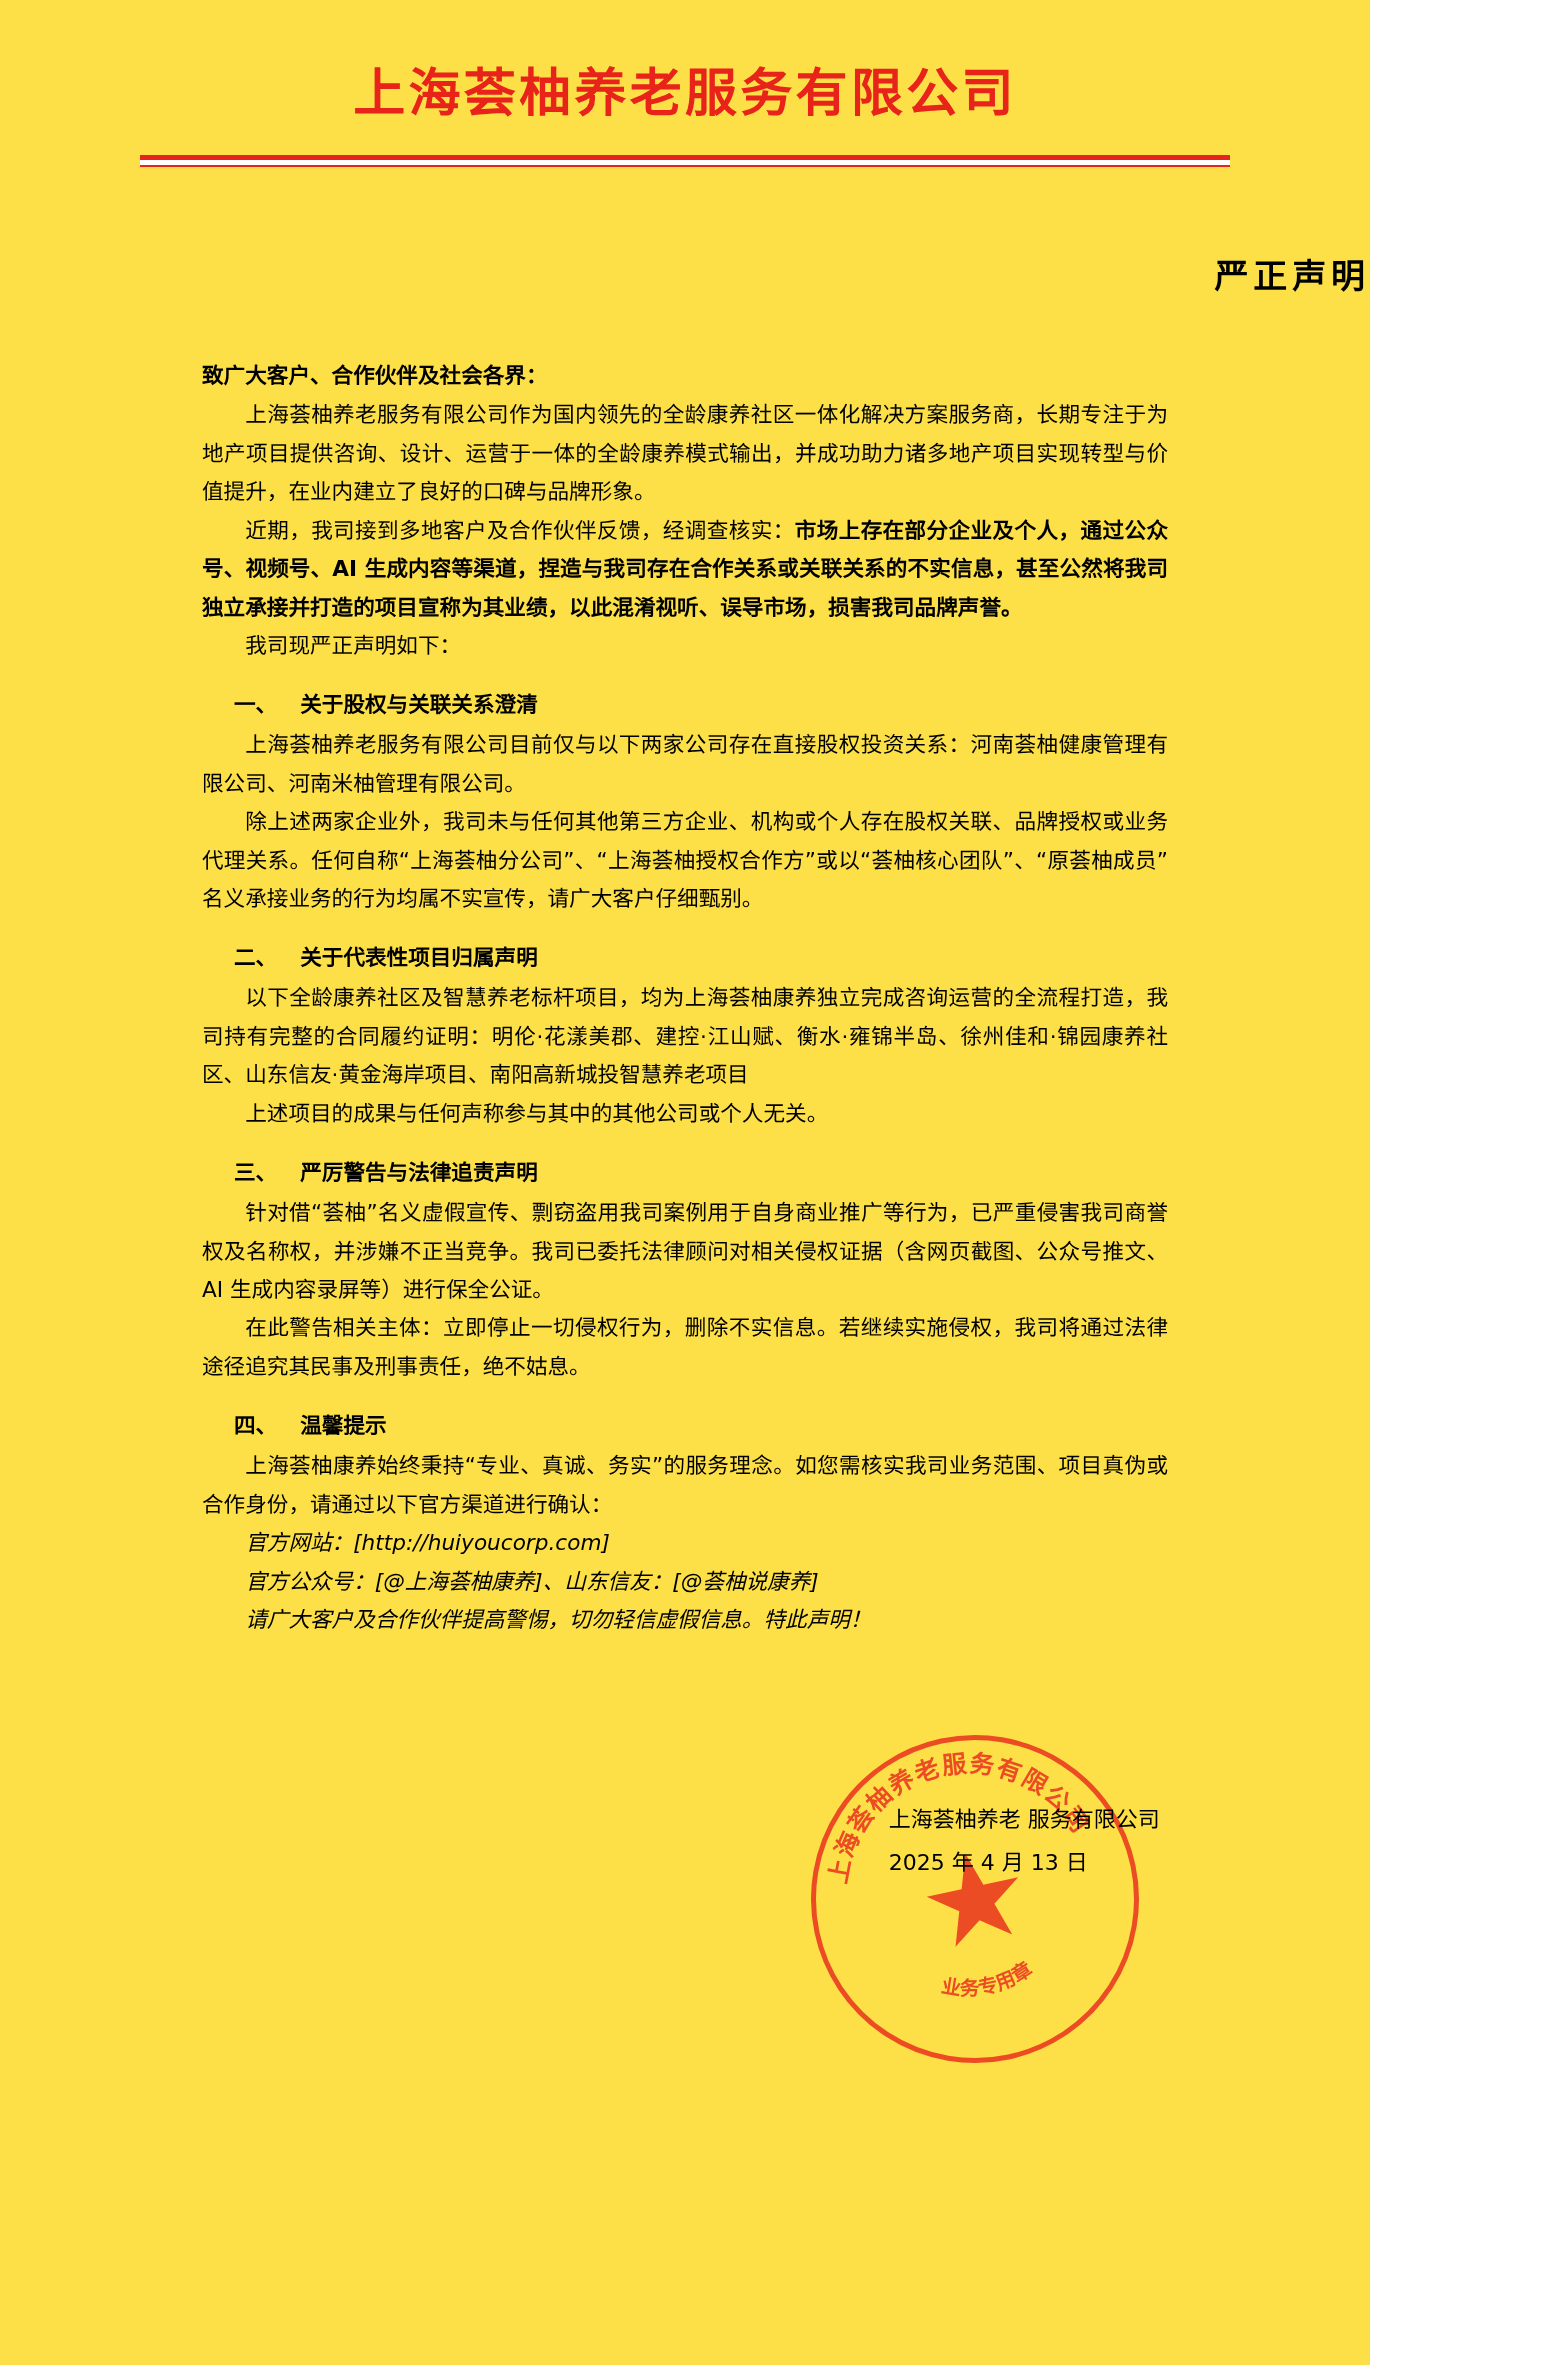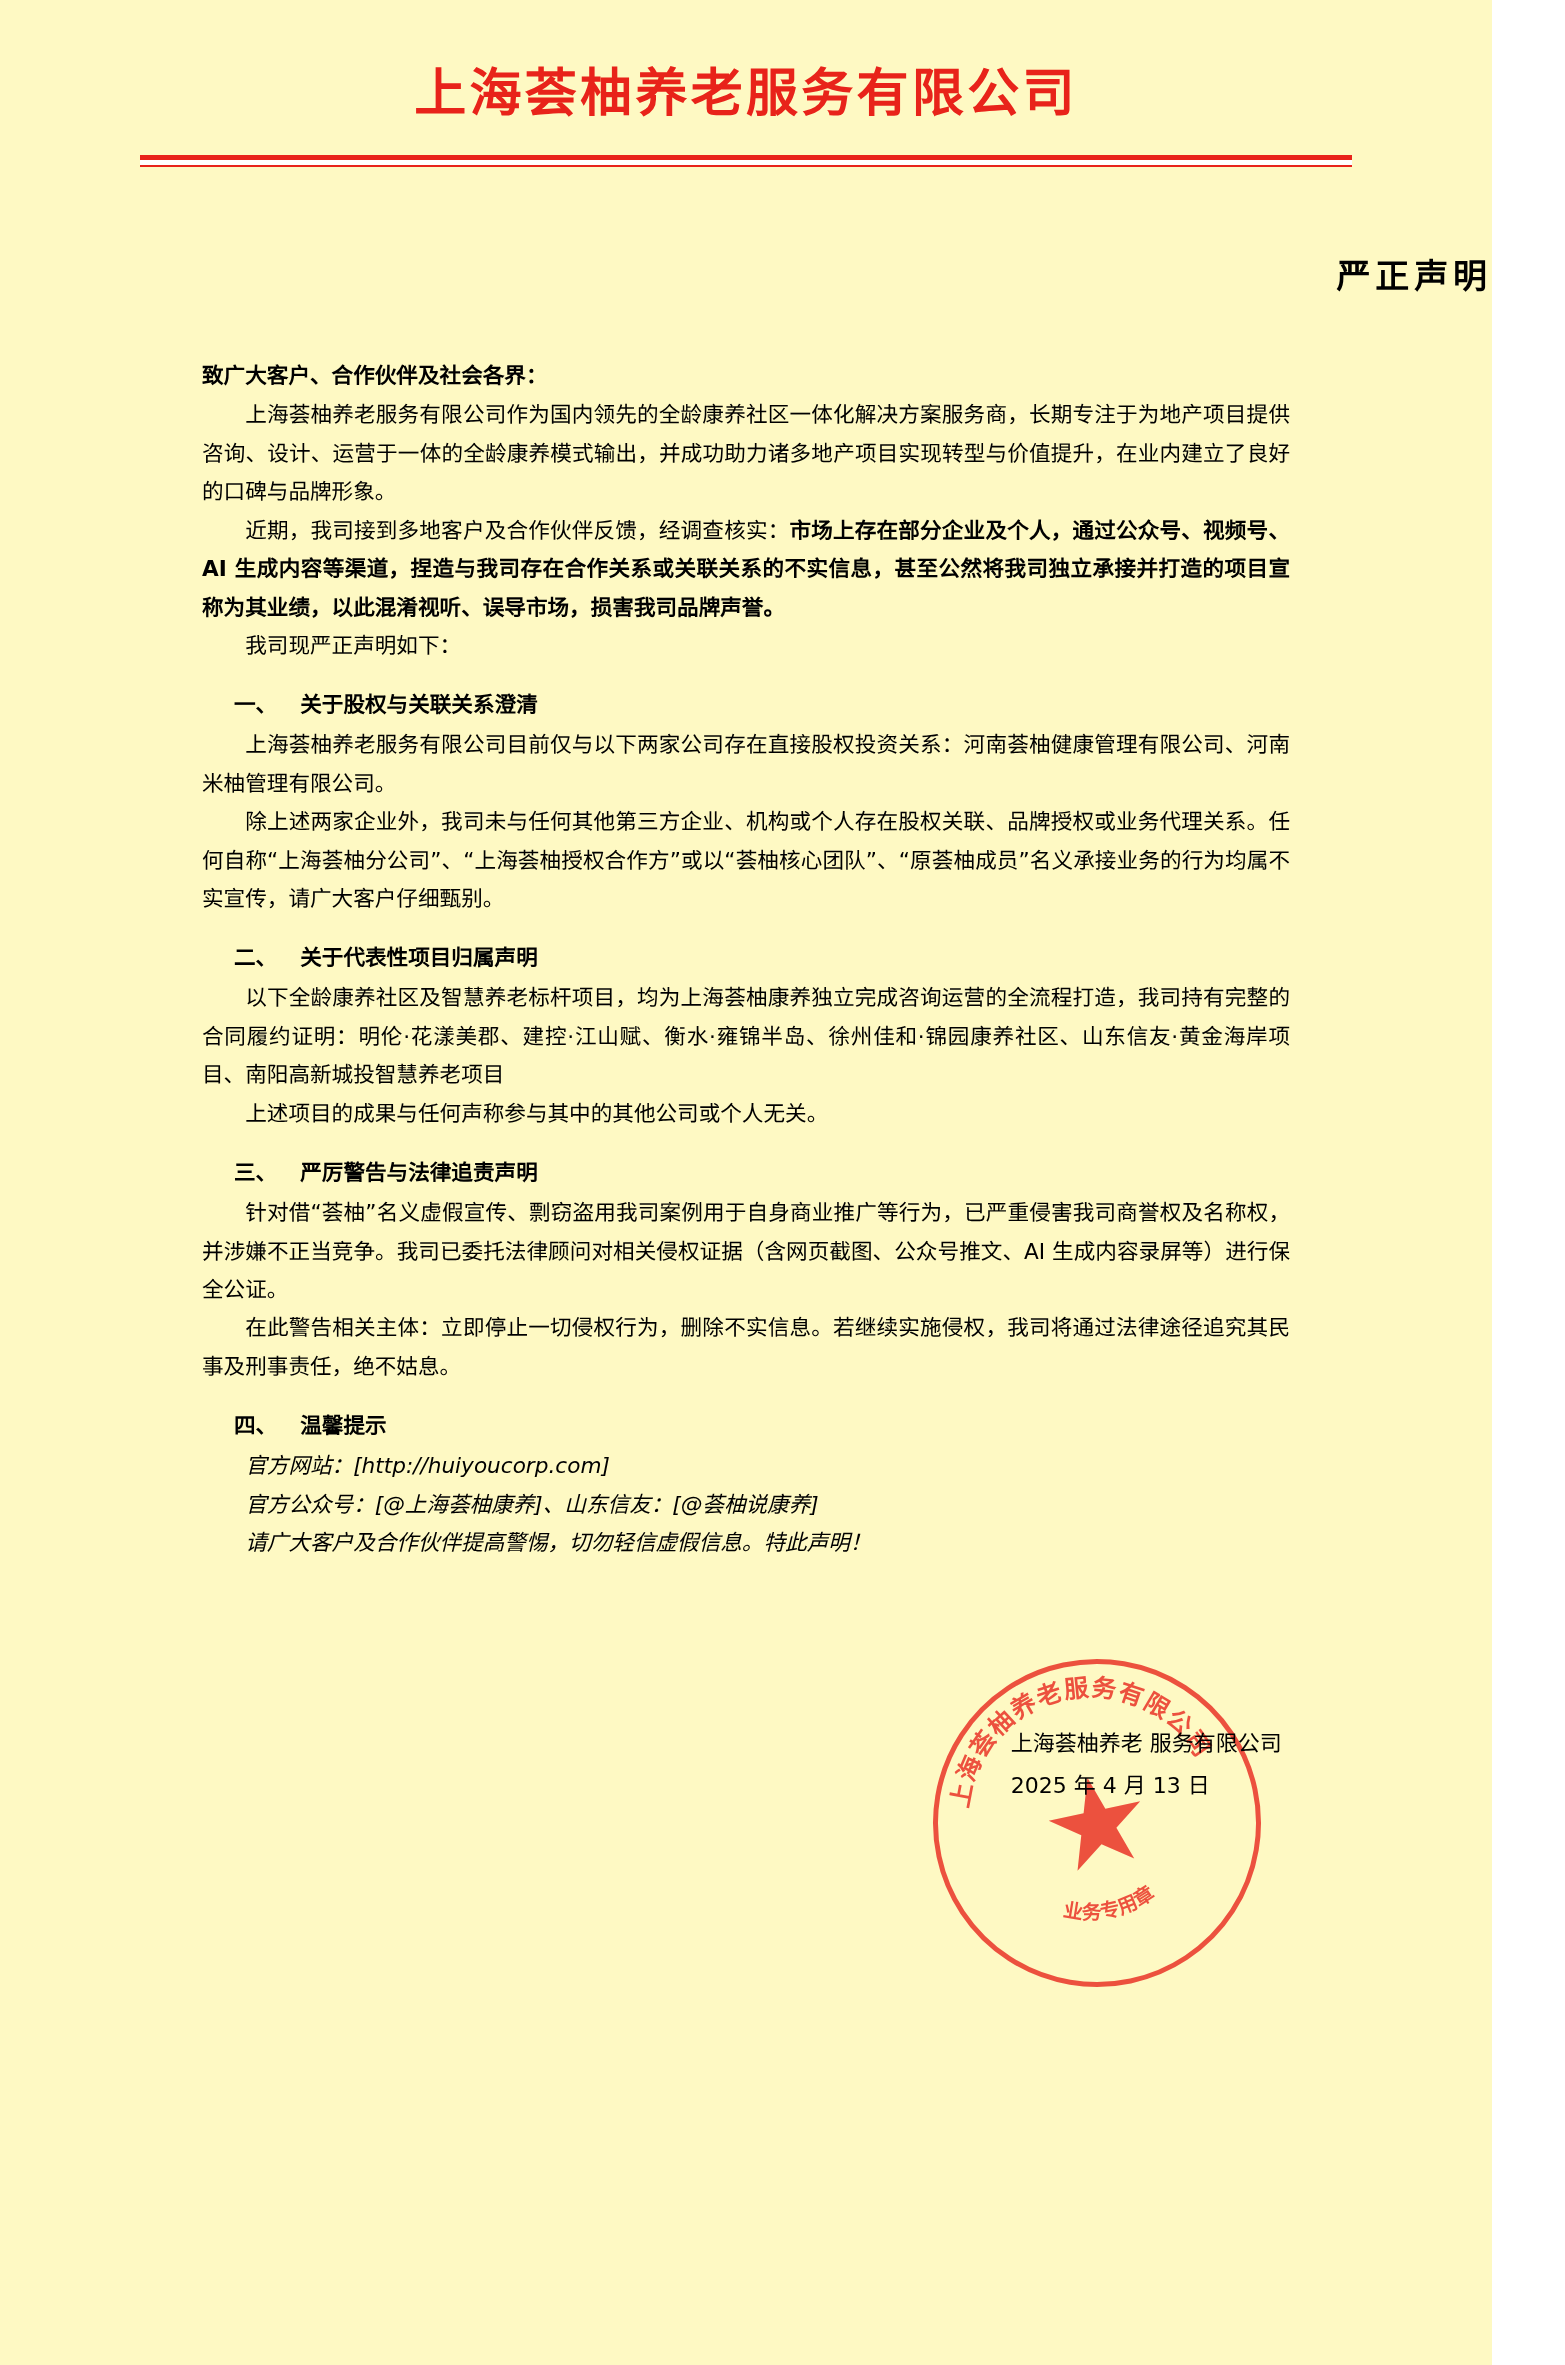--- a/index.html
+++ b/index.html
@@ -6,23 +6,23 @@
     margin: 0;
     padding: 0;
     background: #ffffff;
   }
   body {
     font-family: "Liberation Sans", "DejaVu Sans", sans-serif;
     color: #000000;
   }
   .page {
     position: relative;
-    width: 1492px;
+    width: 1370px;
     min-height: 2366px;
-    background: #fef9c3;
+    background: #fde047;
     box-sizing: border-box;
     padding: 0;
     overflow: hidden;
   }
   .letterhead {
     padding-top: 64px;
     text-align: center;
   }
   .letterhead-title {
     color: #e8231a;
@@ -179,20 +179,21 @@
 
     <p class="section-head"><span class="num">二、</span><span>关于代表性项目归属声明</span></p>
     <p class="indent">以下全龄康养社区及智慧养老标杆项目，均为上海荟柚康养独立完成咨询运营的全流程打造，我司持有完整的合同履约证明：明伦·花漾美郡、建控·江山赋、衡水·雍锦半岛、徐州佳和·锦园康养社区、山东信友·黄金海岸项目、南阳高新城投智慧养老项目</p>
     <p class="indent">上述项目的成果与任何声称参与其中的其他公司或个人无关。</p>
 
     <p class="section-head"><span class="num">三、</span><span>严厉警告与法律追责声明</span></p>
     <p class="indent">针对借“荟柚”名义虚假宣传、剽窃盗用我司案例用于自身商业推广等行为，已严重侵害我司商誉权及名称权，并涉嫌不正当竞争。我司已委托法律顾问对相关侵权证据（含网页截图、公众号推文、AI 生成内容录屏等）进行保全公证。</p>
     <p class="indent">在此警告相关主体：立即停止一切侵权行为，删除不实信息。若继续实施侵权，我司将通过法律途径追究其民事及刑事责任，绝不姑息。</p>
 
     <p class="section-head"><span class="num">四、</span><span>温馨提示</span></p>
+    <p class="indent">上海荟柚康养始终秉持“专业、真诚、务实”的服务理念。如您需核实我司业务范围、项目真伪或合作身份，请通过以下官方渠道进行确认：</p>
     <p class="contact-line">官方网站：[http://huiyoucorp.com]</p>
     <p class="contact-line">官方公众号：[@上海荟柚康养]、山东信友：[@荟柚说康养]</p>
     <p class="contact-line">请广大客户及合作伙伴提高警惕，切勿轻信虚假信息。特此声明！</p>
 
   </div>
 
   <div class="signature">
 
     <div class="stamp">
       <div class="stamp-inner">

